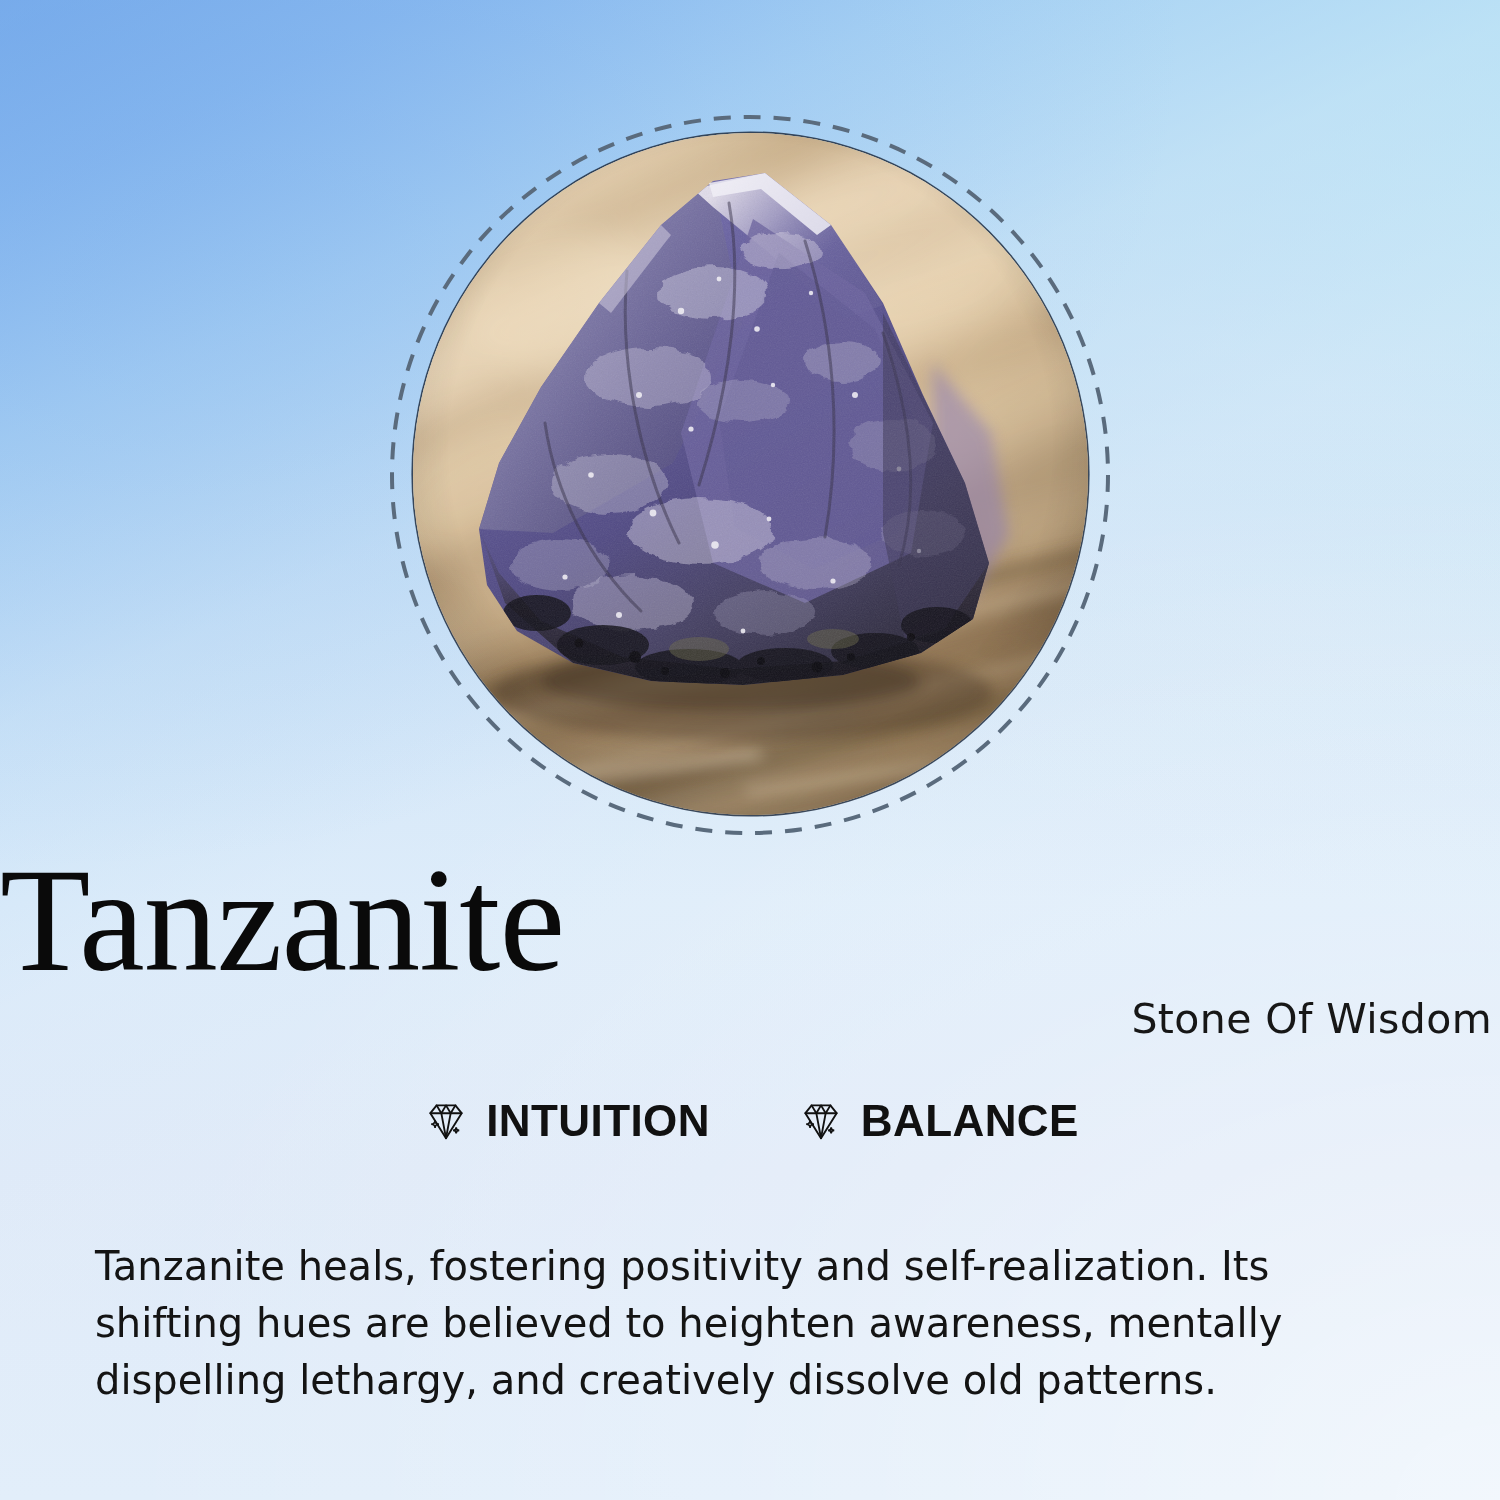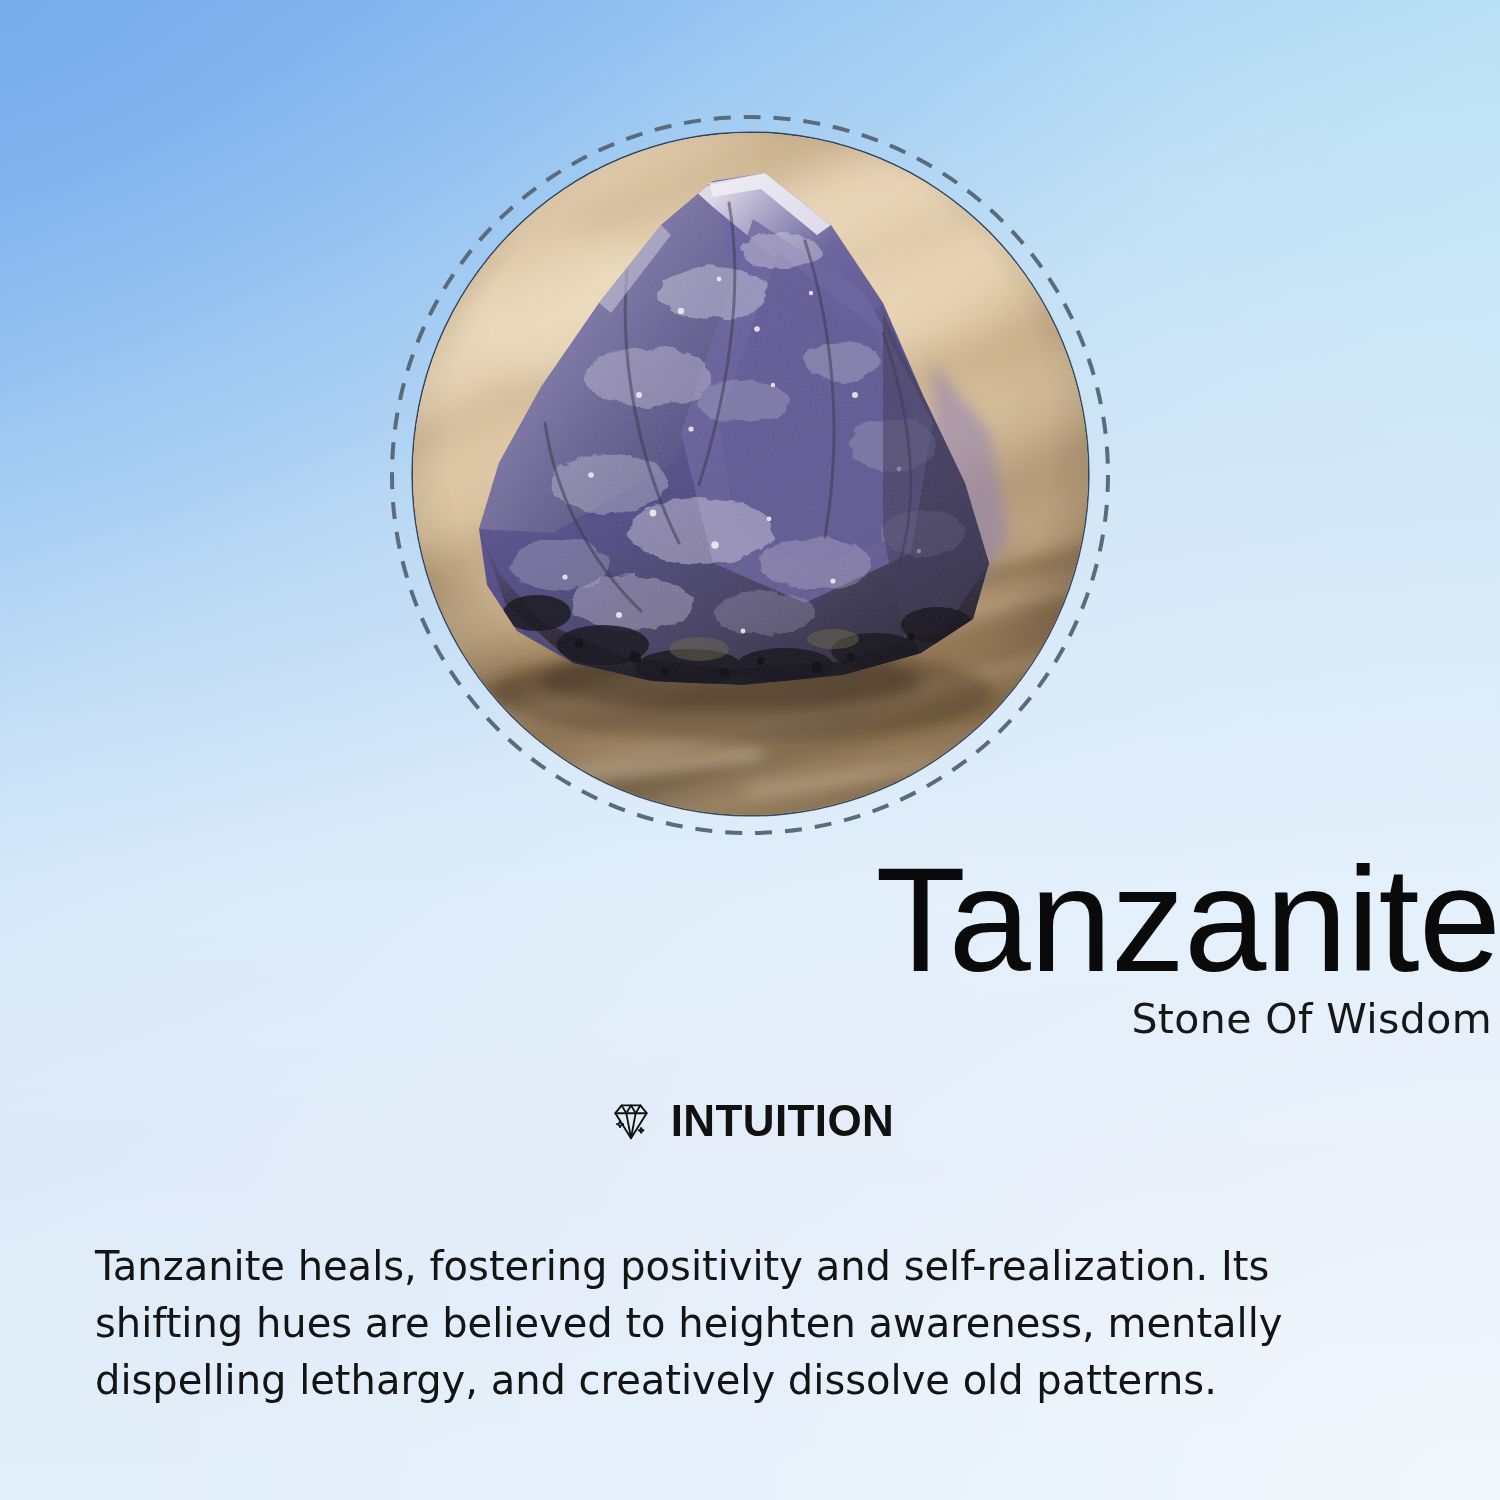--- a/index.html
+++ b/index.html
@@ -78,22 +78,22 @@
     box-shadow: 0 0 0 1.6px rgba(30,44,62,0.85);
   }
   .photo-circle svg { display: block; width: 100%; height: 100%; }
 
   
   .title {
     position: absolute;
     left: 0;
     right: 0;
     top: 846px;
-    text-align: right;
-    font-family: Liberation Sans, sans-serif;
+    text-align: left;
+    font-family: Liberation Serif, serif;
     font-size: 148px;
     line-height: 1;
     font-weight: 400;
     letter-spacing: -1px;
     color: #0a0a0a;
     white-space: nowrap;
   }
   .subtitle {
     position: absolute;
     left: 0;
@@ -414,19 +414,37 @@
           </g>
           <g fill="none" stroke="#111111" stroke-width="2.1" stroke-linecap="round">
             <path d="M13 36 C16.4 36 18 34.4 18 31 C18 34.4 19.6 36 23 36 C19.6 36 18 37.6 18 41 C18 37.6 16.4 36 13 36 Z"></path>
             <path d="M41 44 C43.8 44 45 42.8 45 40 C45 42.8 46.2 44 49 44 C46.2 44 45 45.2 45 48 C45 45.2 43.8 44 41 44 Z"></path>
           </g>
         </svg>
       </span>
       <span class="attr-label">INTUITION</span>
     </div>
 
+    <div class="attr">
+      <span class="attr-icon">
+        <svg viewBox="0 0 64 64" xmlns="http://www.w3.org/2000/svg">
+          <g fill="none" stroke="#111111" stroke-width="2.4" stroke-linejoin="round" stroke-linecap="round">
+            <path d="M12 22 L20 12 L44 12 L52 22 L32 54 Z"></path>
+            <path d="M12 22 L52 22"></path>
+            <path d="M20 12 L26 22 L32 54"></path>
+            <path d="M44 12 L38 22 L32 54"></path>
+            <path d="M26 22 L32 12 L38 22"></path>
+          </g>
+          <g fill="none" stroke="#111111" stroke-width="2.1" stroke-linecap="round">
+            <path d="M13 36 C16.4 36 18 34.4 18 31 C18 34.4 19.6 36 23 36 C19.6 36 18 37.6 18 41 C18 37.6 16.4 36 13 36 Z"></path>
+            <path d="M41 44 C43.8 44 45 42.8 45 40 C45 42.8 46.2 44 49 44 C46.2 44 45 45.2 45 48 C45 45.2 43.8 44 41 44 Z"></path>
+          </g>
+        </svg>
+      </span>
+      <span class="attr-label">BALANCE</span>
+    </div>
 
 
   </div>
 
   <div class="description">Tanzanite heals, fostering positivity and self-realization. Its shifting hues are believed to heighten awareness, mentally dispelling lethargy, and creatively dissolve old patterns.</div>
 
 </div>
 
 </body></html>

